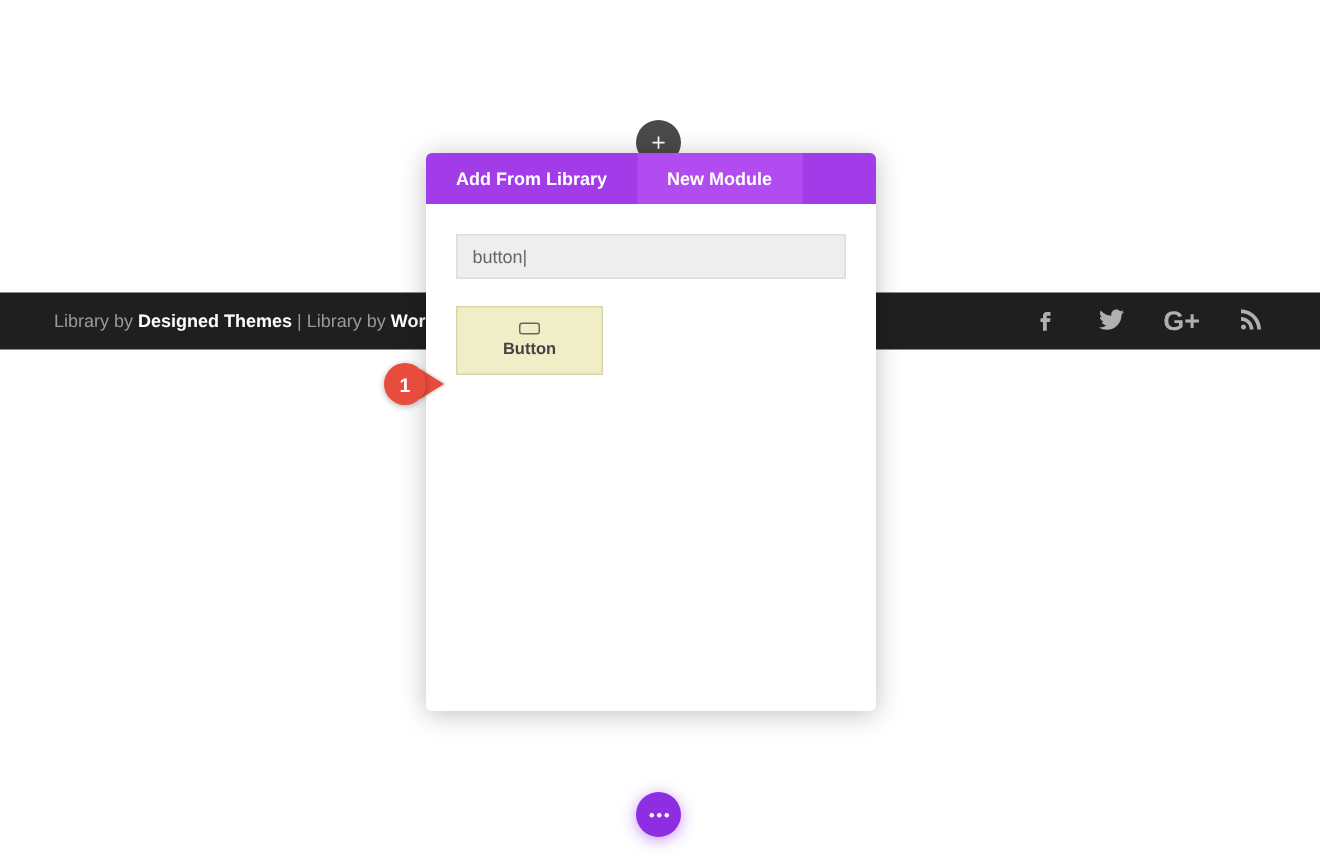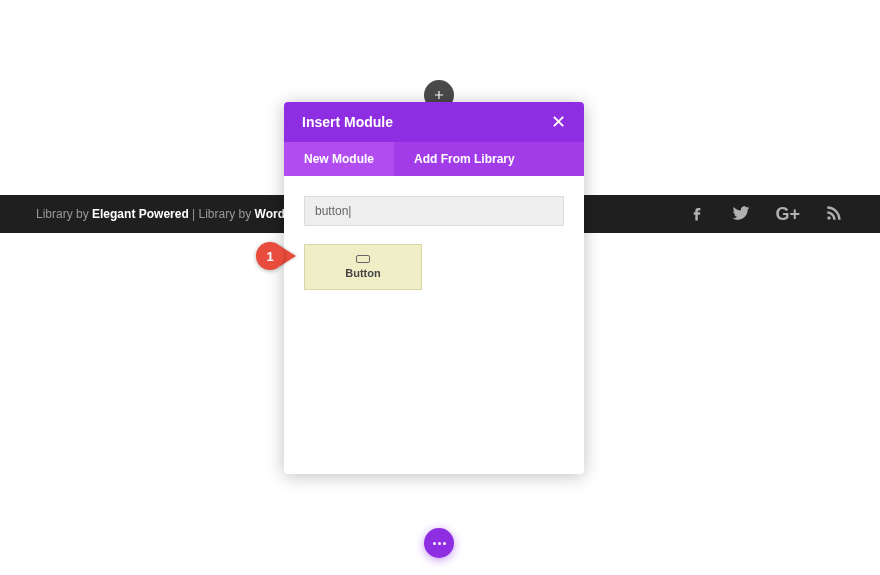--- a/index.html
+++ b/index.html
@@ -12,36 +12,36 @@
     .add-bubble svg{fill:#fff;width:14px;height:14px}
     .modal{position:absolute;left:284px;top:102px;width:300px;height:372px;background:#fff;box-shadow:0 2px 18px rgba(0,0,0,.25);z-index:5;border-radius:4px;overflow:hidden}
     .modal-header{background:#8e2de2;height:40px;display:flex;align-items:center;justify-content:space-between;padding:0 18px}
     .modal-title{color:#fff;font-weight:600;font-size:14px}
     .modal-close{color:#fff;font-size:18px;cursor:pointer;line-height:1}
     .modal-tabs{display:flex;background:#a23be8;height:34px}
     .tab{padding:0 20px;color:#fff;font-size:12px;font-weight:600;display:flex;align-items:center;cursor:pointer}
     .tab.active{background:#b14cf0}
     .modal-body{padding:20px}
     .search-input{width:100%;height:30px;border:1px solid #ddd;background:#eee;padding:14px 10px;font-size:12px;color:#666;outline:none}
-    .module-card{margin-top:18px;width:118px;height:46px;background:#f0eec7;border:1px solid #d8d6a8;display:flex;flex-direction:column;align-items:center;justify-content:center;cursor:pointer;gap:4px}
+    .module-card{margin-top:18px;width:98px;height:46px;background:#f0eec7;border:1px solid #d8d6a8;display:flex;flex-direction:column;align-items:center;justify-content:center;cursor:pointer;gap:4px}
     .module-card .mini-icon{width:14px;height:8px;border:1px solid #666;border-radius:2px}
     .module-card .label{font-size:11px;color:#444;font-weight:600}
     .annotation{position:absolute;left:256px;top:242px;z-index:6;display:flex;align-items:center}
     .ann-circle{width:28px;height:28px;border-radius:50%;background:#e74c3c;color:#fff;display:flex;align-items:center;justify-content:center;font-weight:600;font-size:13px;position:relative;z-index:2;box-shadow:0 1px 4px rgba(0,0,0,.3)}
     .ann-pointer{width:0;height:0;border-top:10px solid transparent;border-bottom:10px solid transparent;border-left:16px solid #e74c3c;margin-left:-4px;filter:drop-shadow(1px 0 1px rgba(0,0,0,.2))}
     .fab{position:absolute;left:424px;top:528px;width:30px;height:30px;border-radius:50%;background:#8e2de2;box-shadow:0 2px 10px rgba(142,45,226,.5);display:flex;align-items:center;justify-content:center;cursor:pointer}
     .fab span{width:3px;height:3px;background:#fff;border-radius:50%;margin:0 1px}
     .gplus{font-family:Arial;font-weight:700;color:#b0b0b0;font-size:18px}
   </style>
 </head>
 <body>
 
 <div class="footer-bar">
   <div class="footer-text">
-    <span>Library by </span><b>Elegant Powered</b><span> | Library by </span><b>WordPress</b>
+    <span>Library by </span><b>Designed Themes</b><span> | Library by </span><b>WordPress</b>
   </div>
   <div class="social-icons">
     <span><svg viewBox="0 0 24 24">
           <path d="M13 9h3V6h-3c-1.7 0-3 1.3-3 3v2H8v3h2v7h3v-7h2.6l.4-3H13V9z"></path>
         </svg></span>
     <span><svg viewBox="0 0 24 24">
           <path d="M22 5.8c-.7.3-1.5.6-2.3.7.8-.5 1.5-1.3 1.8-2.2-.8.5-1.7.8-2.6 1-.8-.8-1.8-1.3-3-1.3-2.3 0-4.1 1.8-4.1 4.1 0 .3 0 .6.1.9C8.4 8.8 5.4 7.2 3.4 4.7c-.4.6-.6 1.3-.6 2.1 0 1.4.7 2.7 1.8 3.4-.7 0-1.3-.2-1.9-.5v.1c0 2 1.4 3.6 3.3 4-.3.1-.7.1-1.1.1-.3 0-.5 0-.8-.1.5 1.6 2 2.8 3.8 2.8-1.4 1.1-3.2 1.8-5.1 1.8H2c1.8 1.2 4 1.8 6.3 1.8 7.5 0 11.7-6.3 11.7-11.7v-.5c.8-.6 1.5-1.3 2-2.2z"></path>
         </svg></span>
     <span class="gplus">G+</span>
     <span><svg viewBox="0 0 24 24">
@@ -50,27 +50,23 @@
   </div>
 </div>
 
 <div class="add-bubble">
   <svg viewBox="0 0 24 24">
       <path d="M11 5h2v6h6v2h-6v6h-2v-6H5v-2h6z"></path>
     </svg>
 </div>
 
 <div class="modal">
-  <div class="modal-header">
-    <div class="modal-title">Insert Module</div>
-    <div class="modal-close">✕</div>
-  </div>
   <div class="modal-tabs">
+    <div class="tab">Add From Library</div>
     <div class="tab active">New Module</div>
-    <div class="tab">Add From Library</div>
   </div>
   <div class="modal-body">
     <input class="search-input" type="text" value="button|" style="">
     <div class="module-card">
       <div class="mini-icon"></div>
       <div class="label">Button</div>
     </div>
   </div>
 </div>
 

